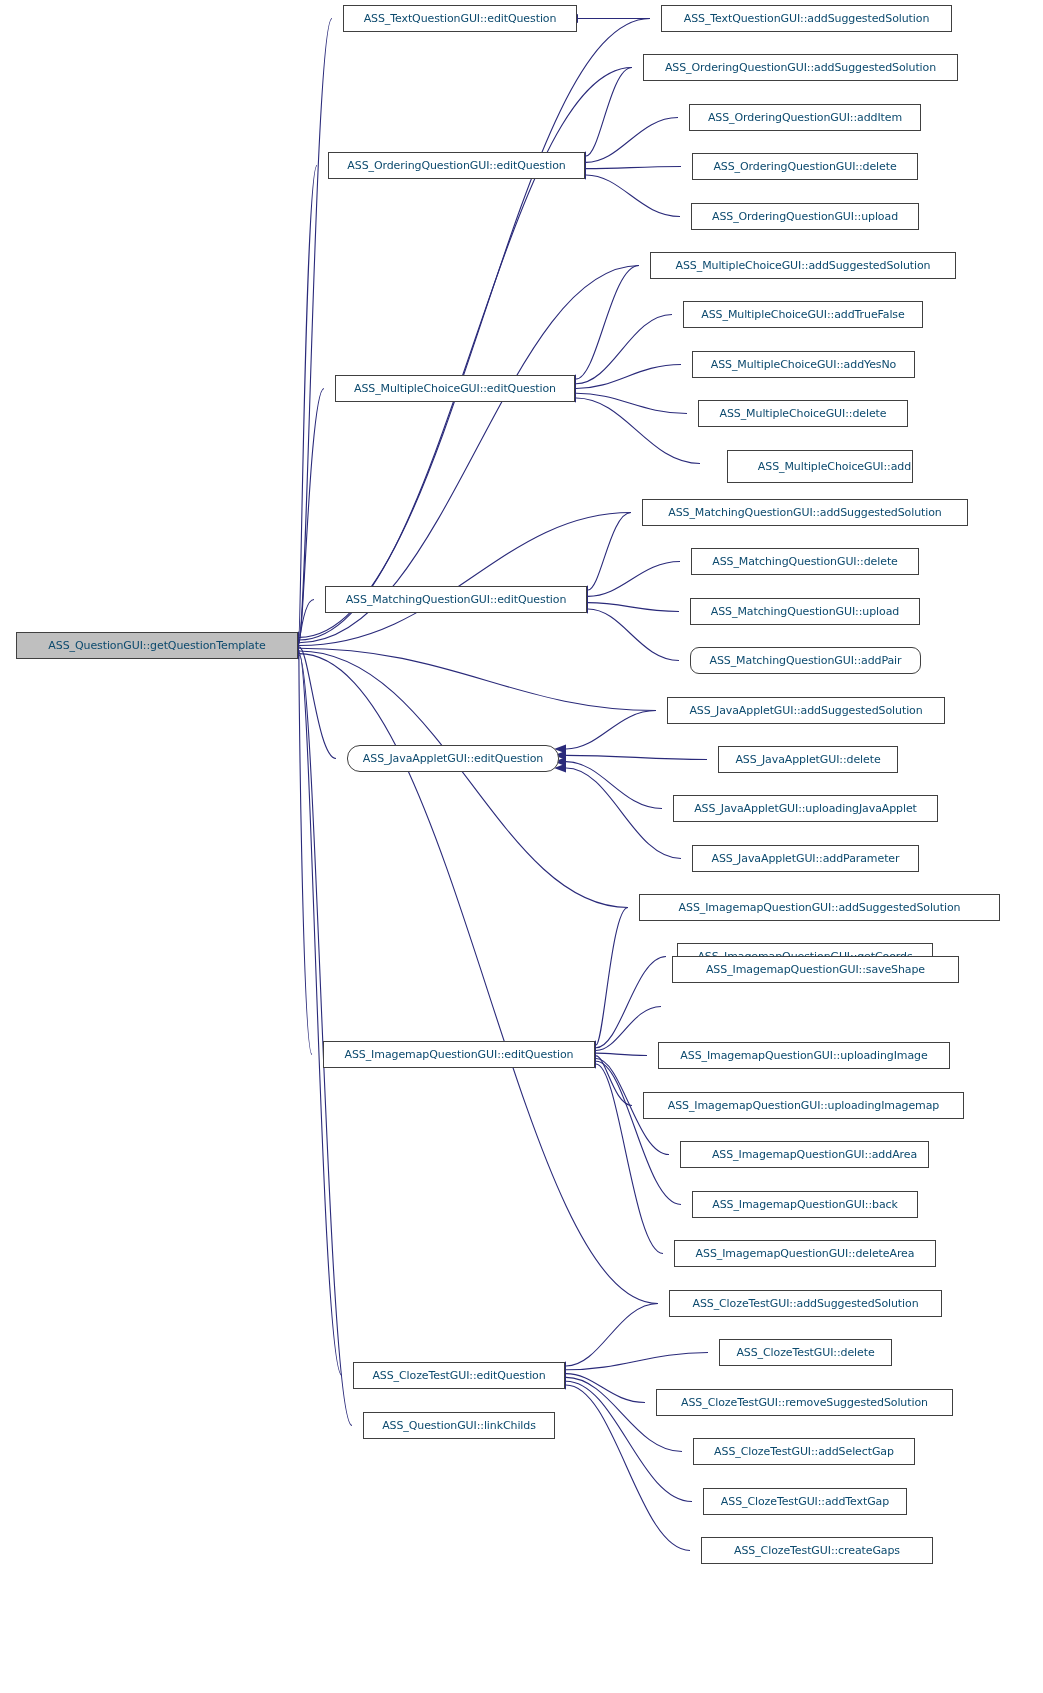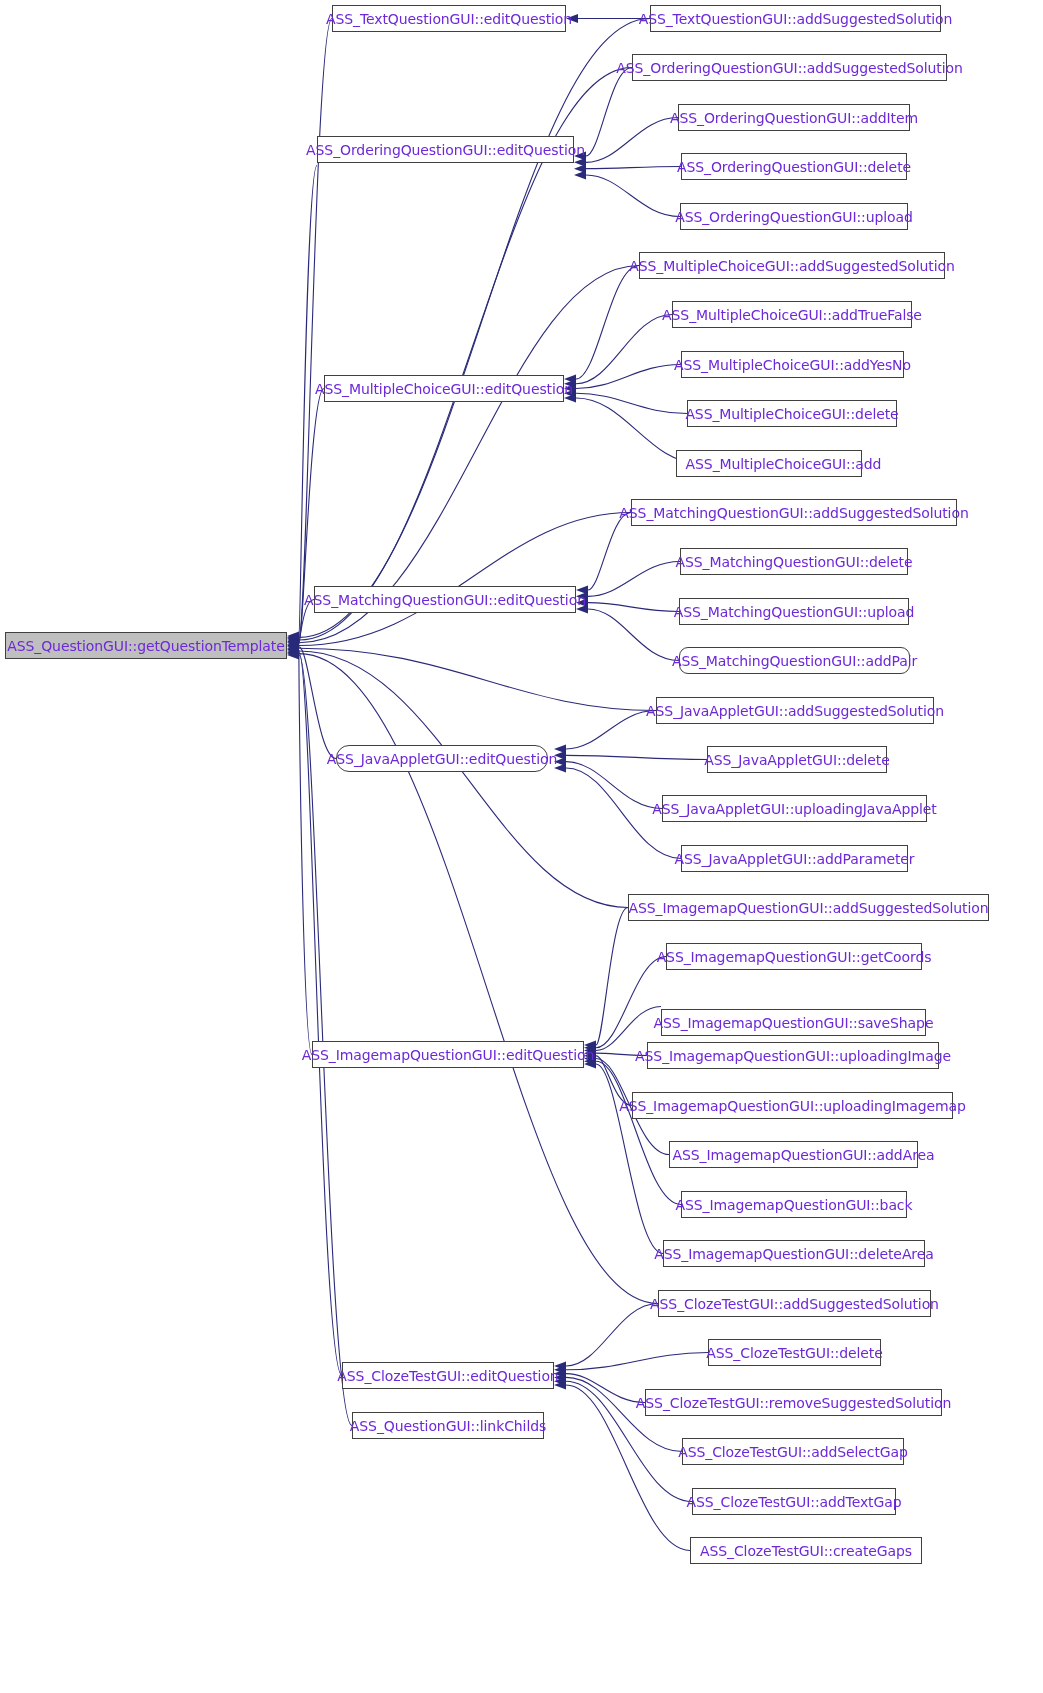--- a/index.html
+++ b/index.html
@@ -1,21 +1,21 @@
 <!DOCTYPE html>
 <html><head>
 <meta charset="utf-8">
 <style>
   html,body{margin:0;padding:0;background:#ffffff;}
   body{width:1043px;height:1693px;font-family:"DejaVu Sans",sans-serif;}
   #graph{position:relative;width:1043px;height:1693px;overflow:hidden;background:#fff;}
   #edges{position:absolute;left:0;top:0;width:1043px;height:1693px;}
   .node{position:absolute;box-sizing:border-box;border:1px solid #404040;
         background:#ffffff;display:flex;align-items:center;justify-content:center;
-        font-size:14px;color:#6d28d9;white-space:nowrap;letter-spacing:-0.1px;}
+        font-size:11px;color:#0c4a6e;white-space:nowrap;letter-spacing:-0.1px;margin-left:11px;}
   .node.root{background:#bfbfbf;border-color:#404040;}
 </style>
 </head>
 <body>
 
 <div id="graph">
   <svg id="edges" viewBox="0 0 1043 1693" width="1043" height="1693" xmlns="http://www.w3.org/2000/svg">
       <path d="M 650 18.5 C 618.08 18.5, 603.8 18.5, 578 18.499999999999996" fill="none" stroke="#2a2a7a" stroke-width="1.1"></path>
       <polygon points="566,18.5 578,13.899999999999997 578,23.099999999999994" fill="#2a2a7a"></polygon>
       <path d="M 332 18.5 C 314.9 18.5, 307.25 636, 299 636" fill="none" stroke="#2a2a7a" stroke-width="1.1"></path>
@@ -108,45 +108,45 @@
       <polygon points="287,652.2857142857143 299,647.6857142857143 299,656.8857142857144" fill="#2a2a7a"></polygon>
       <path d="M 658 1303.5 C 517.02 1303.5, 453.95000000000005 653.6428571428571, 299 653.6428571428571" fill="none" stroke="#2a2a7a" stroke-width="1.1"></path>
       <polygon points="287,653.6428571428571 299,649.0428571428571 299,658.2428571428571" fill="#2a2a7a"></polygon>
       <path d="M 352 1425.5 C 327.3 1425.5, 316.25 655, 299 655" fill="none" stroke="#2a2a7a" stroke-width="1.1"></path>
       <polygon points="287,655 299,650.4 299,659.6" fill="#2a2a7a"></polygon>
     </svg>
   <div id="nodes-layer">
       <div class="node root" style="left: 5px; top: 632px; width: 282px; height: 27px;">ASS_QuestionGUI::getQuestionTemplate</div>
       <div class="node" style="left: 332px; top: 5px; width: 234px; height: 27px;">ASS_TextQuestionGUI::editQuestion</div>
       <div class="node" style="left: 650px; top: 5px; width: 291px; height: 27px;">ASS_TextQuestionGUI::addSuggestedSolution</div>
-      <div class="node" style="left: 317px; top: 136px; width: 257px; height: 27px;">ASS_OrderingQuestionGUI::editQuestion</div>
+      <div class="node" style="left: 317px; top: 152px; width: 257px; height: 27px;">ASS_OrderingQuestionGUI::editQuestion</div>
       <div class="node" style="left: 632px; top: 54px; width: 315px; height: 27px;">ASS_OrderingQuestionGUI::addSuggestedSolution</div>
       <div class="node" style="left: 678px; top: 104px; width: 232px; height: 27px;">ASS_OrderingQuestionGUI::addItem</div>
       <div class="node" style="left: 681px; top: 153px; width: 226px; height: 27px;">ASS_OrderingQuestionGUI::delete</div>
       <div class="node" style="left: 680px; top: 203px; width: 228px; height: 27px;">ASS_OrderingQuestionGUI::upload</div>
       <div class="node" style="left: 324px; top: 375px; width: 240px; height: 27px;">ASS_MultipleChoiceGUI::editQuestion</div>
       <div class="node" style="left: 639px; top: 252px; width: 306px; height: 27px;">ASS_MultipleChoiceGUI::addSuggestedSolution</div>
       <div class="node" style="left: 672px; top: 301px; width: 240px; height: 27px;">ASS_MultipleChoiceGUI::addTrueFalse</div>
       <div class="node" style="left: 681px; top: 351px; width: 223px; height: 27px;">ASS_MultipleChoiceGUI::addYesNo</div>
       <div class="node" style="left: 687px; top: 400px; width: 210px; height: 27px;">ASS_MultipleChoiceGUI::delete</div>
-      <div class="node" style="left: 676px; top: 450px; width: 186px; height: 27px; padding-left: 29px;">ASS_MultipleChoiceGUI::add</div>
+      <div class="node" style="left: 716px; top: 450px; width: 186px; height: 33px; padding-left: 29px;">ASS_MultipleChoiceGUI::add</div>
       <div class="node" style="left: 314px; top: 586px; width: 262px; height: 27px;">ASS_MatchingQuestionGUI::editQuestion</div>
       <div class="node" style="left: 631px; top: 499px; width: 326px; height: 27px;">ASS_MatchingQuestionGUI::addSuggestedSolution</div>
       <div class="node" style="left: 680px; top: 548px; width: 228px; height: 27px;">ASS_MatchingQuestionGUI::delete</div>
       <div class="node" style="left: 679px; top: 598px; width: 230px; height: 27px;">ASS_MatchingQuestionGUI::upload</div>
       <div class="node" style="left: 679px; top: 647px; width: 231px; height: 27px; border-radius: 9px;">ASS_MatchingQuestionGUI::addPair</div>
       <div class="node" style="left: 336px; top: 745px; width: 212px; height: 27px; border-radius: 13px;">ASS_JavaAppletGUI::editQuestion</div>
       <div class="node" style="left: 656px; top: 697px; width: 278px; height: 27px;">ASS_JavaAppletGUI::addSuggestedSolution</div>
       <div class="node" style="left: 707px; top: 746px; width: 180px; height: 27px;">ASS_JavaAppletGUI::delete</div>
       <div class="node" style="left: 662px; top: 795px; width: 265px; height: 27px;">ASS_JavaAppletGUI::uploadingJavaApplet</div>
       <div class="node" style="left: 681px; top: 845px; width: 227px; height: 27px;">ASS_JavaAppletGUI::addParameter</div>
       <div class="node" style="left: 312px; top: 1041px; width: 272px; height: 27px;">ASS_ImagemapQuestionGUI::editQuestion</div>
       <div class="node" style="left: 628px; top: 894px; width: 361px; height: 27px;">ASS_ImagemapQuestionGUI::addSuggestedSolution</div>
       <div class="node" style="left: 666px; top: 943px; width: 256px; height: 27px;">ASS_ImagemapQuestionGUI::getCoords</div>
-      <div class="node" style="left: 661px; top: 1009px; width: 265px; height: 27px;">ASS_ImagemapQuestionGUI::saveShape</div>
+      <div class="node" style="left: 661px; top: 956px; width: 287px; height: 27px;">ASS_ImagemapQuestionGUI::saveShape</div>
       <div class="node" style="left: 647px; top: 1042px; width: 292px; height: 27px;">ASS_ImagemapQuestionGUI::uploadingImage</div>
       <div class="node" style="left: 632px; top: 1092px; width: 321px; height: 27px;">ASS_ImagemapQuestionGUI::uploadingImagemap</div>
       <div class="node" style="left: 669px; top: 1141px; width: 249px; height: 27px; padding-left: 20px;">ASS_ImagemapQuestionGUI::addArea</div>
       <div class="node" style="left: 681px; top: 1191px; width: 226px; height: 27px;">ASS_ImagemapQuestionGUI::back</div>
       <div class="node" style="left: 663px; top: 1240px; width: 262px; height: 27px;">ASS_ImagemapQuestionGUI::deleteArea</div>
       <div class="node" style="left: 342px; top: 1362px; width: 212px; height: 27px;">ASS_ClozeTestGUI::editQuestion</div>
       <div class="node" style="left: 658px; top: 1290px; width: 273px; height: 27px;">ASS_ClozeTestGUI::addSuggestedSolution</div>
       <div class="node" style="left: 708px; top: 1339px; width: 173px; height: 27px;">ASS_ClozeTestGUI::delete</div>
       <div class="node" style="left: 645px; top: 1389px; width: 297px; height: 27px;">ASS_ClozeTestGUI::removeSuggestedSolution</div>
       <div class="node" style="left: 682px; top: 1438px; width: 222px; height: 27px;">ASS_ClozeTestGUI::addSelectGap</div>

